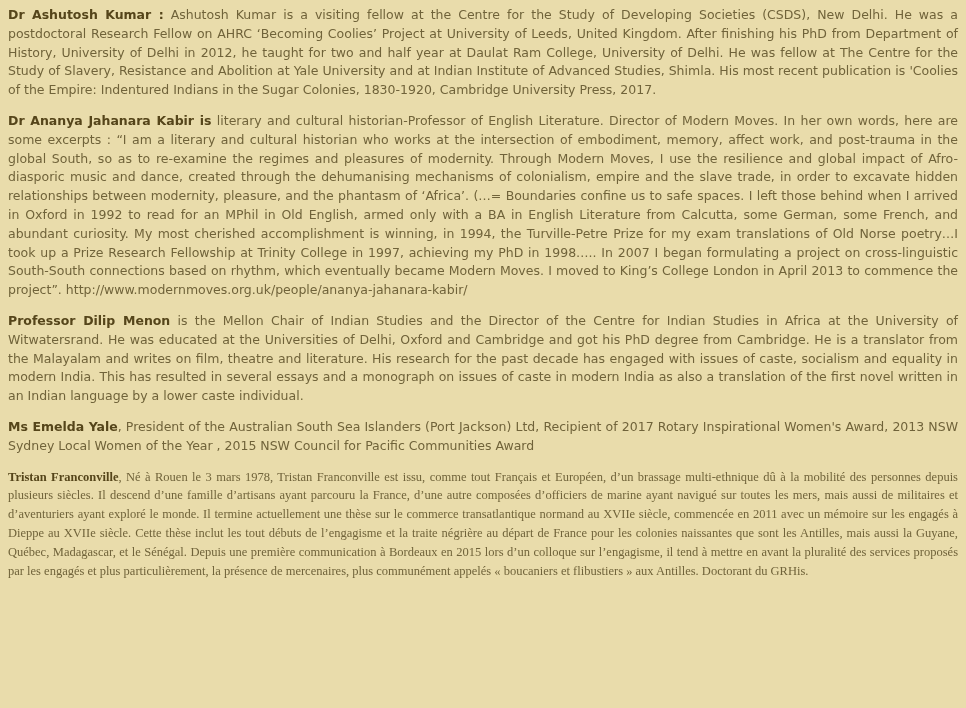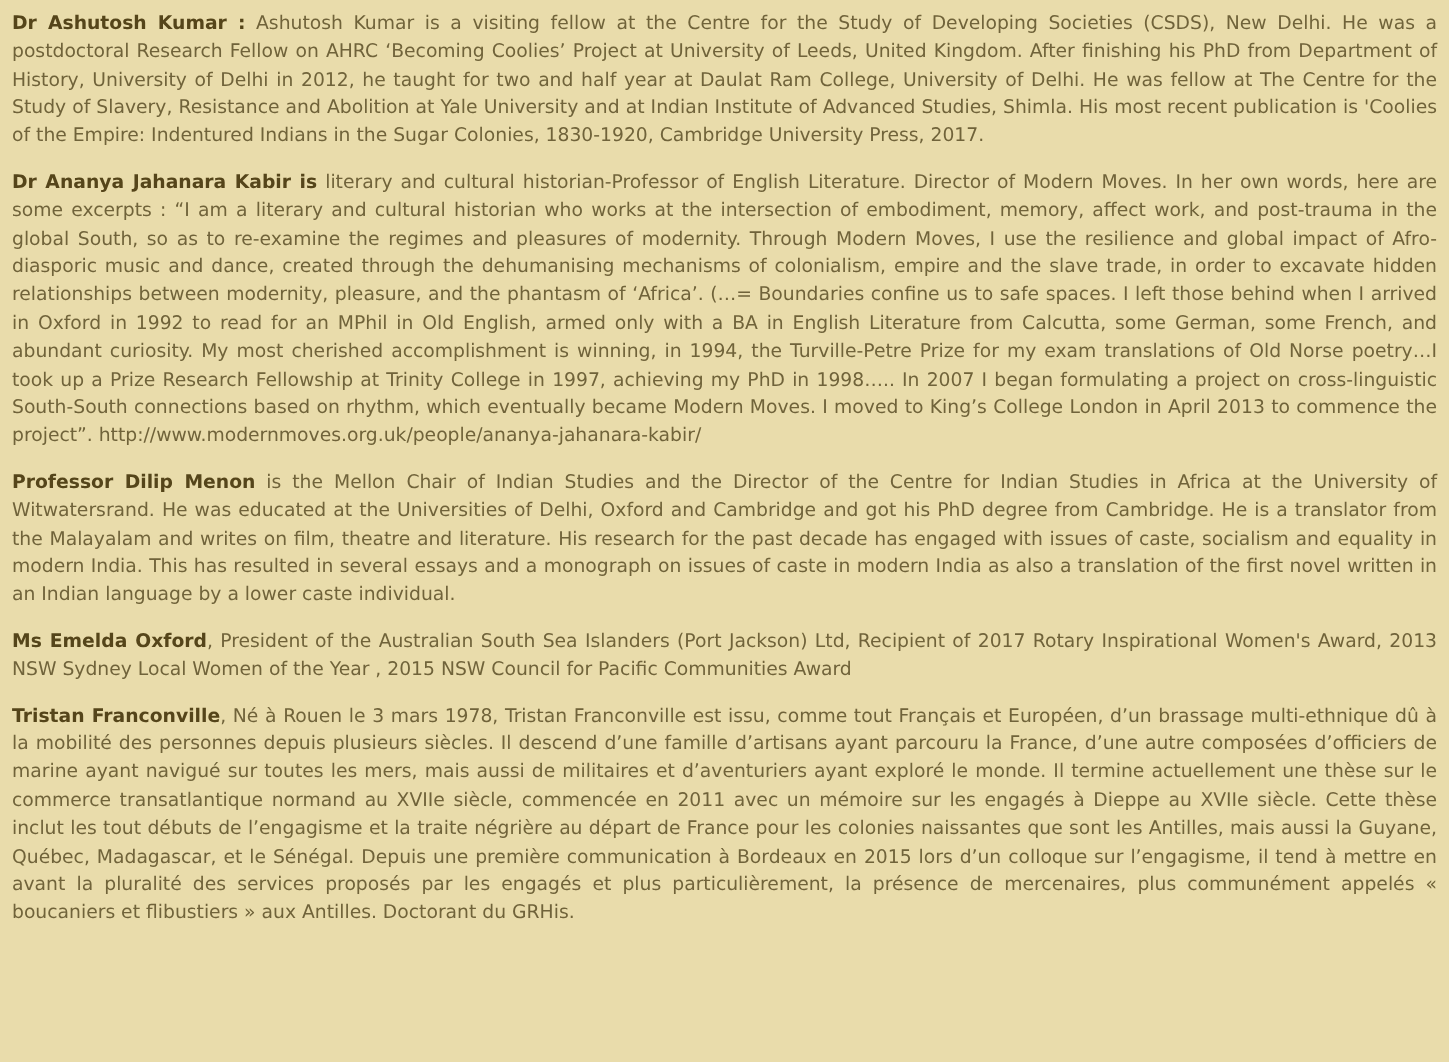--- a/index.html
+++ b/index.html
@@ -21,34 +21,34 @@
     background: var(--bg, #e9dcab);
   }
   p.bio {
     margin: 0 0 12px 0;
     font-size: 12.5px;
     line-height: 18.8px;
     text-align: justify;
     color: var(--text, #70633a);
   }
   p.bio:first-child { margin-top: 3px; }
-  p.bio:last-child { margin-bottom: 0; }
+  p.bio:last-child { margin-bottom: 0; font-family: Liberation Serif, serif; }
   p.bio strong {
     font-weight: bold;
     color: var(--bold, #55451a);
   }
 </style>
 </head>
 <body>
 
 <div class="page">
 
   <p class="bio"><strong>Dr Ashutosh Kumar :</strong><span> Ashutosh Kumar is a visiting fellow at the Centre for the Study of Developing Societies (CSDS), New Delhi. He was a postdoctoral Research Fellow on AHRC ‘Becoming Coolies’ Project at University of Leeds, United Kingdom. After finishing his PhD from Department of History, University of Delhi in 2012, he taught for two and half year at Daulat Ram College, University of Delhi. He was fellow at The Centre for the Study of Slavery, Resistance and Abolition at Yale University and at Indian Institute of Advanced Studies, Shimla. His most recent publication is 'Coolies of the Empire: Indentured Indians in the Sugar Colonies, 1830-1920, Cambridge University Press, 2017.</span></p>
 
   <p class="bio"><strong>Dr Ananya Jahanara Kabir is</strong><span> literary and cultural historian-Professor of English Literature. Director of Modern Moves. In her own words, here are some excerpts : “I am a literary and cultural historian who works at the intersection of embodiment, memory, affect work, and post-trauma in the global South, so as to re-examine the regimes and pleasures of modernity. Through Modern Moves, I use the resilience and global impact of Afro-diasporic music and dance, created through the dehumanising mechanisms of colonialism, empire and the slave trade, in order to excavate hidden relationships between modernity, pleasure, and the phantasm of ‘Africa’. (…= Boundaries confine us to safe spaces. I left those behind when I arrived in Oxford in 1992 to read for an MPhil in Old English, armed only with a BA in English Literature from Calcutta, some German, some French, and abundant curiosity. My most cherished accomplishment is winning, in 1994, the Turville-Petre Prize for my exam translations of Old Norse poetry…I took up a Prize Research Fellowship at Trinity College in 1997, achieving my PhD in 1998….. In 2007 I began formulating a project on cross-linguistic South-South connections based on rhythm, which eventually became Modern Moves. I moved to King’s College London in April 2013 to commence the project”. http://www.modernmoves.org.uk/people/ananya-jahanara-kabir/</span></p>
 
   <p class="bio"><strong>Professor Dilip Menon</strong><span> is the Mellon Chair of Indian Studies and the Director of the Centre for Indian Studies in Africa at the University of Witwatersrand. He was educated at the Universities of Delhi, Oxford and Cambridge and got his PhD degree from Cambridge. He is a translator from the Malayalam and writes on film, theatre and literature. His research for the past decade has engaged with issues of caste, socialism and equality in modern India. This has resulted in several essays and a monograph on issues of caste in modern India as also a translation of the first novel written in an Indian language by a lower caste individual.</span></p>
 
-  <p class="bio"><strong>Ms Emelda Oxford</strong><span>, President of the Australian South Sea Islanders (Port Jackson) Ltd, Recipient of 2017 Rotary Inspirational Women's Award, 2013 NSW Sydney Local Women of the Year , 2015 NSW Council for Pacific Communities Award</span></p>
+  <p class="bio"><strong>Ms Emelda Yale</strong><span>, President of the Australian South Sea Islanders (Port Jackson) Ltd, Recipient of 2017 Rotary Inspirational Women's Award, 2013 NSW Sydney Local Women of the Year , 2015 NSW Council for Pacific Communities Award</span></p>
 
   <p class="bio"><strong>Tristan Franconville</strong><span>, Né à Rouen le 3 mars 1978, Tristan Franconville est issu, comme tout Français et Européen, d’un brassage multi-ethnique dû à la mobilité des personnes depuis plusieurs siècles. Il descend d’une famille d’artisans ayant parcouru la France, d’une autre composées d’officiers de marine ayant navigué sur toutes les mers, mais aussi de militaires et d’aventuriers ayant exploré le monde. Il termine actuellement une thèse sur le commerce transatlantique normand au XVIIe siècle, commencée en 2011 avec un mémoire sur les engagés à Dieppe au XVIIe siècle. Cette thèse inclut les tout débuts de l’engagisme et la traite négrière au départ de France pour les colonies naissantes que sont les Antilles, mais aussi la Guyane, Québec, Madagascar, et le Sénégal. Depuis une première communication à Bordeaux en 2015 lors d’un colloque sur l’engagisme, il tend à mettre en avant la pluralité des services proposés par les engagés et plus particulièrement, la présence de mercenaires, plus communément appelés « boucaniers et flibustiers » aux Antilles. Doctorant du GRHis.</span></p>
 
 </div>
 
 </body></html>

